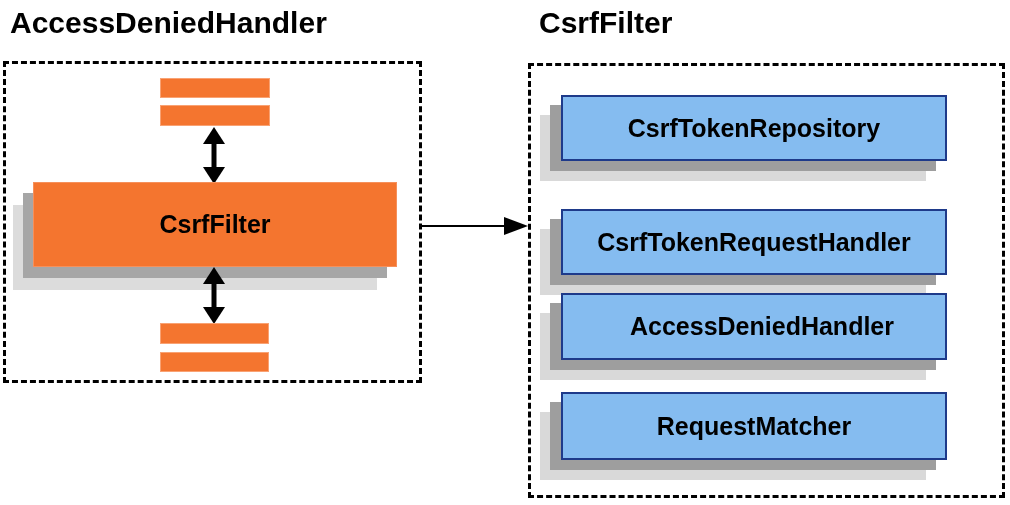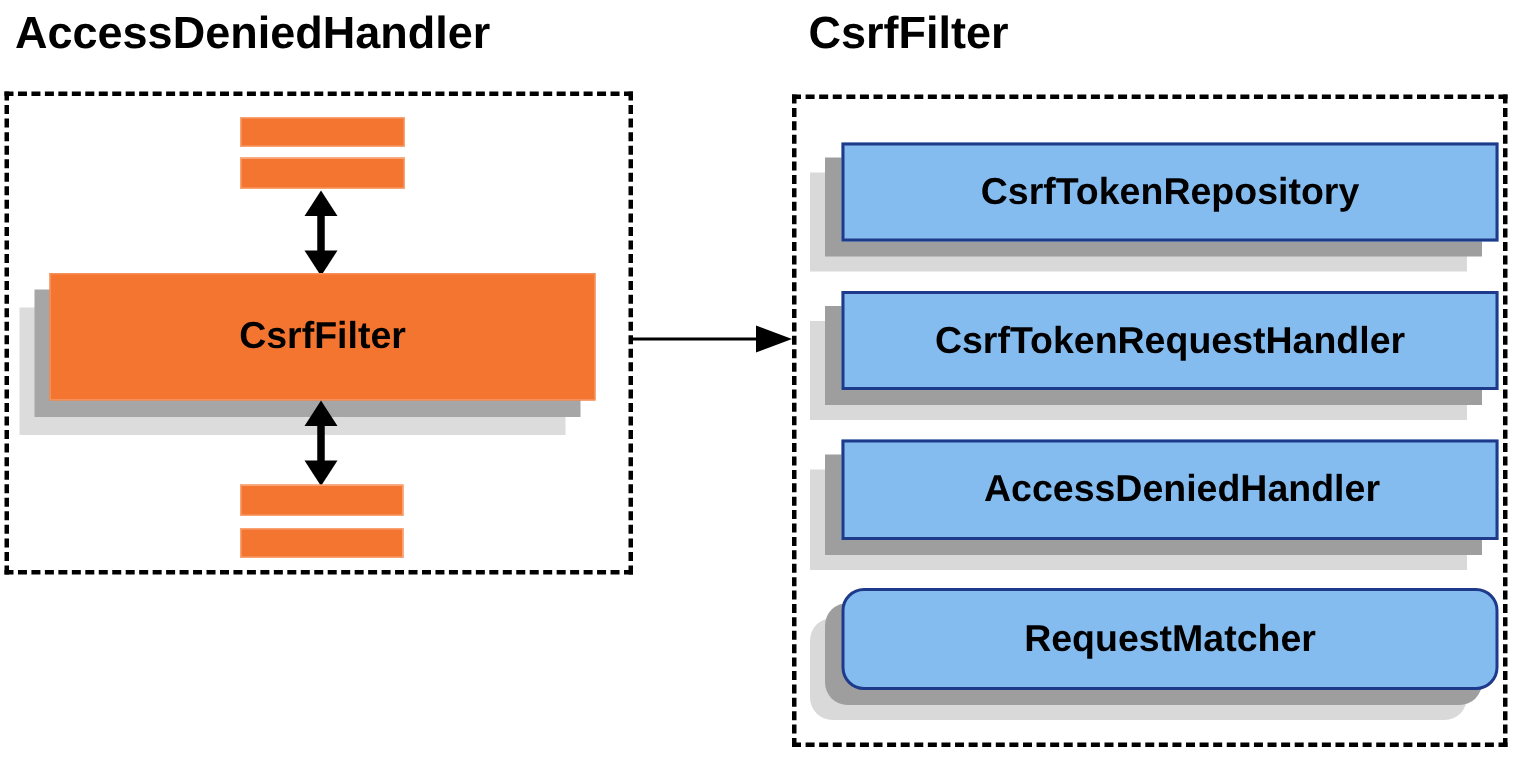--- a/index.html
+++ b/index.html
@@ -19,21 +19,21 @@
     box-sizing:border-box;
   }
   .orange-box{
     position:absolute;background:#F4752F;border:1px solid #F6905B;
     box-sizing:border-box;
     box-shadow:-10px 11px 0 #a6a6a6,-20px 23px 0 #dcdcdc;
     display:flex;align-items:center;justify-content:center;
     font-weight:bold;font-size:25px;color:#000;
   }
   .blue-box{
-    position:absolute;left:561px;width:438px;height:66px;
+    position:absolute;left:561px;width:386px;height:66px;
     background:#85BCF0;border:2px solid #1e3a8a;box-sizing:border-box;
     box-shadow:-11px 10px 0 #9e9e9e,-21px 20px 0 #d9d9d9;
     display:flex;align-items:center;justify-content:center;
     font-weight:bold;font-size:25px;color:#000;
   }
   svg{position:absolute;overflow:visible;}
 </style>
 </head>
 <body>
 
@@ -70,25 +70,25 @@
     <line x1="1" y1="11" x2="87" y2="11" stroke="#000" stroke-width="2"></line>
     <polygon points="108,11 84,2 84,20" fill="#000"></polygon>
   </svg>
 
   <div class="container" style="left:528px;top:63px;width:471px;height:429px;"></div>
 
   <div class="blue-box" style="top:95px;">
     <span>CsrfTokenRepository</span>
   </div>
 
-  <div class="blue-box" style="top:194px;">
+  <div class="blue-box" style="top:209px;">
     <span>CsrfTokenRequestHandler</span>
   </div>
 
   <div class="blue-box" style="top:293px;height:67px;padding-left:16px;">
     <span>AccessDeniedHandler</span>
   </div>
 
-  <div class="blue-box" style="top:392px;height:68px;border-radius:15px;">
+  <div class="blue-box" style="top:392px;height:68px;">
     <span>RequestMatcher</span>
   </div>
 
 </div>
 
 </body></html>

